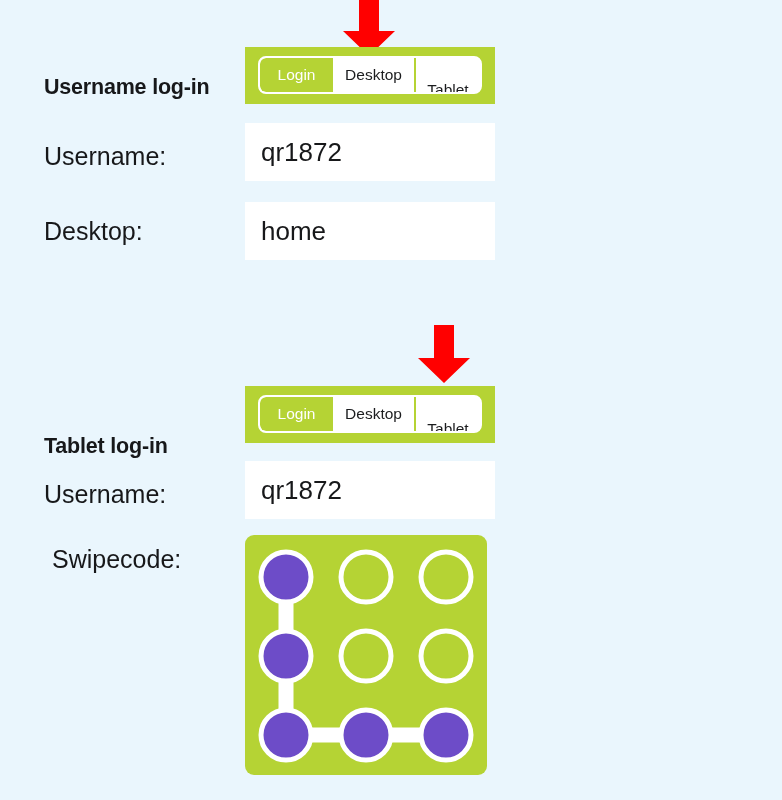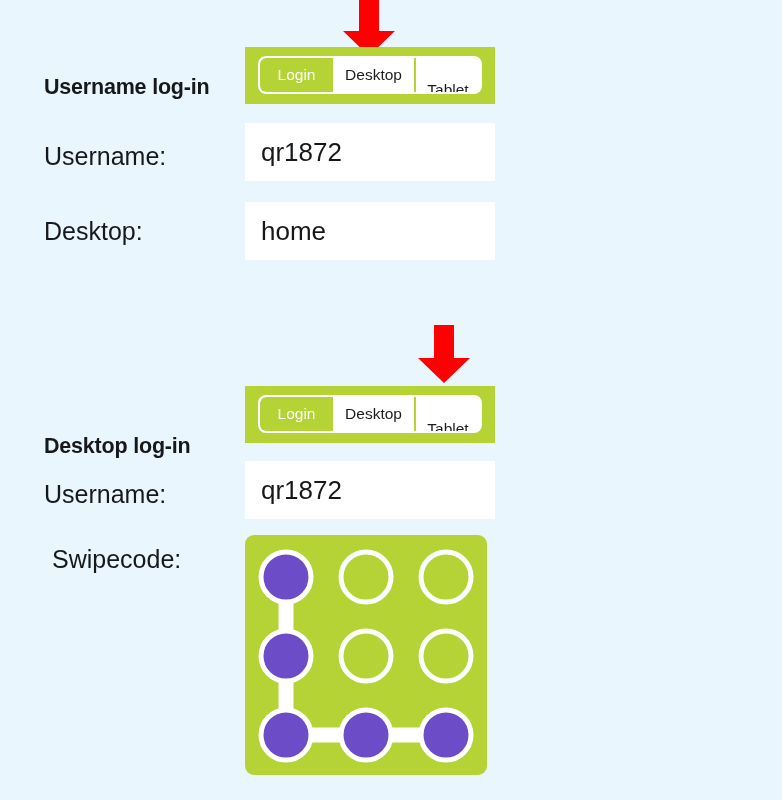--- a/index.html
+++ b/index.html
@@ -168,21 +168,21 @@
   </div>
 
   <div class="section" id="section-tablet">
 
     <div class="arrow" style="left:416px; top:5px;">
       <svg width="56" height="62" viewBox="0 0 56 62" xmlns="http://www.w3.org/2000/svg">
         <polygon points="18,0 38,0 38,33 54,33 28,58 2,33 18,33" fill="#ff0000"></polygon>
       </svg>
     </div>
 
-    <div class="label heading" style="top:116px;">Desktop log-in</div>
+    <div class="label heading" style="top:116px;">Tablet log-in</div>
 
     <div class="tabbar" style="top:66px;">
       <div class="tabpill">
         <div class="tab t-login">Login</div>
         <div class="tab t-desktop">Desktop</div>
         <div class="tab t-tablet">Tablet</div>
       </div>
     </div>
 
     <div class="label" style="top:162px;">Username:</div>

